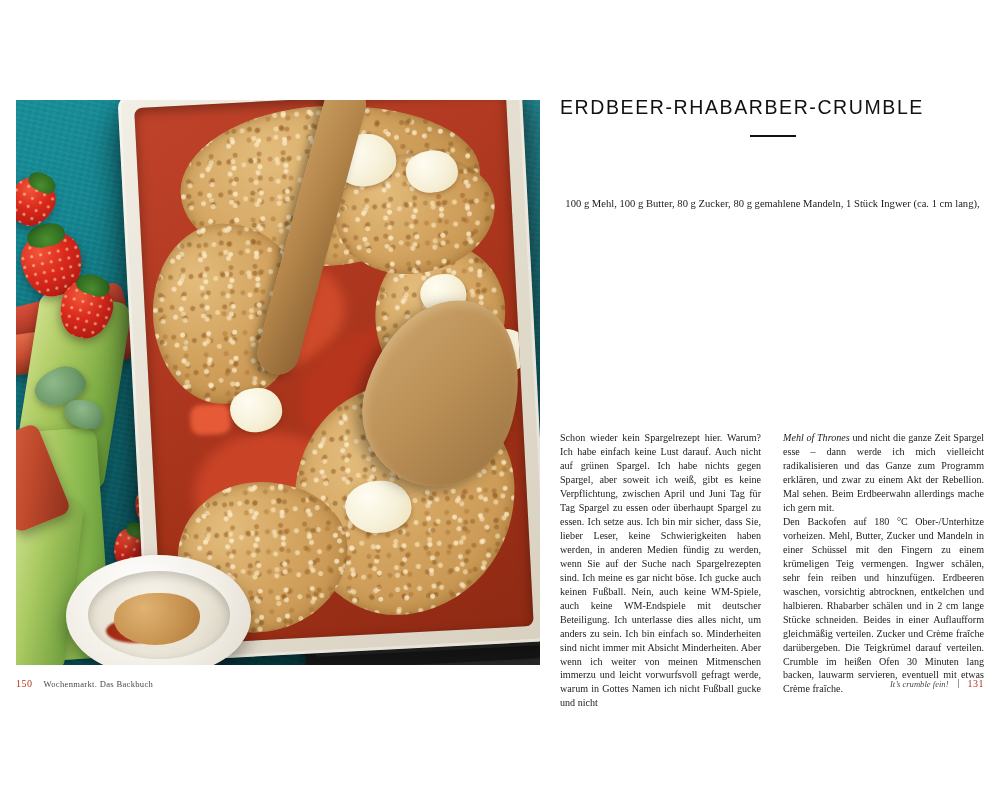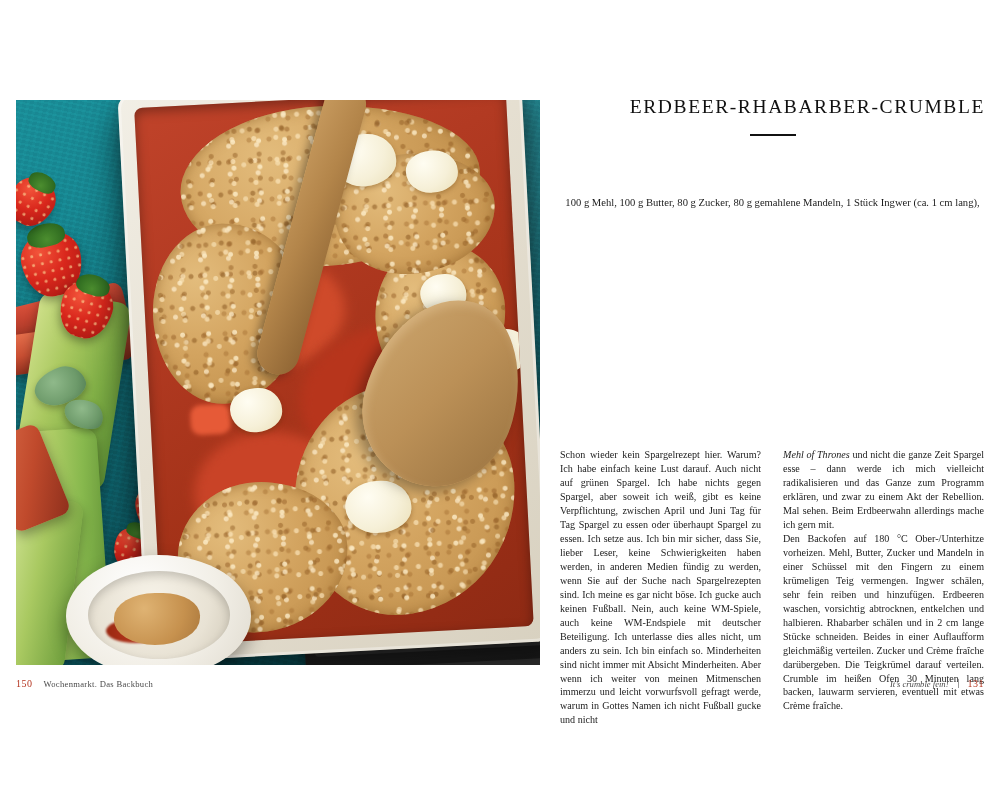--- a/index.html
+++ b/index.html
@@ -223,47 +223,47 @@
 
   
   .right {
     position: absolute;
     left: 560px;
     top: 96px;
     width: 425px;
     height: 570px;
   }
   .recipe-title {
-    text-align: right;
+    text-align: left;
     font-size: 19.5px;
     letter-spacing: 1.6px;
     font-weight: 400;
     margin: 0;
     color: #111;
-    font-family: Liberation Serif, serif;
+    font-family: Liberation Sans, sans-serif;
   }
   .title-rule {
     width: 46px;
     height: 2px;
     background: #111;
     margin: 16px auto 0 auto;
   }
   .ingredients {
     margin-top: 58px;
     text-align: center;
     font-size: 10.6px;
     line-height: 1.62;
     color: #1b1b1b;
   }
   .ingredients .serves {
     display: block;
   }
   .columns {
     position: absolute;
-    top: 352px;
+    top: 335px;
     left: 0;
     width: 425px;
     display: flex;
     gap: 22px;
   }
   .col {
     width: 201px;
     font-size: 10.1px;
     line-height: 1.385;
     text-align: justify;

